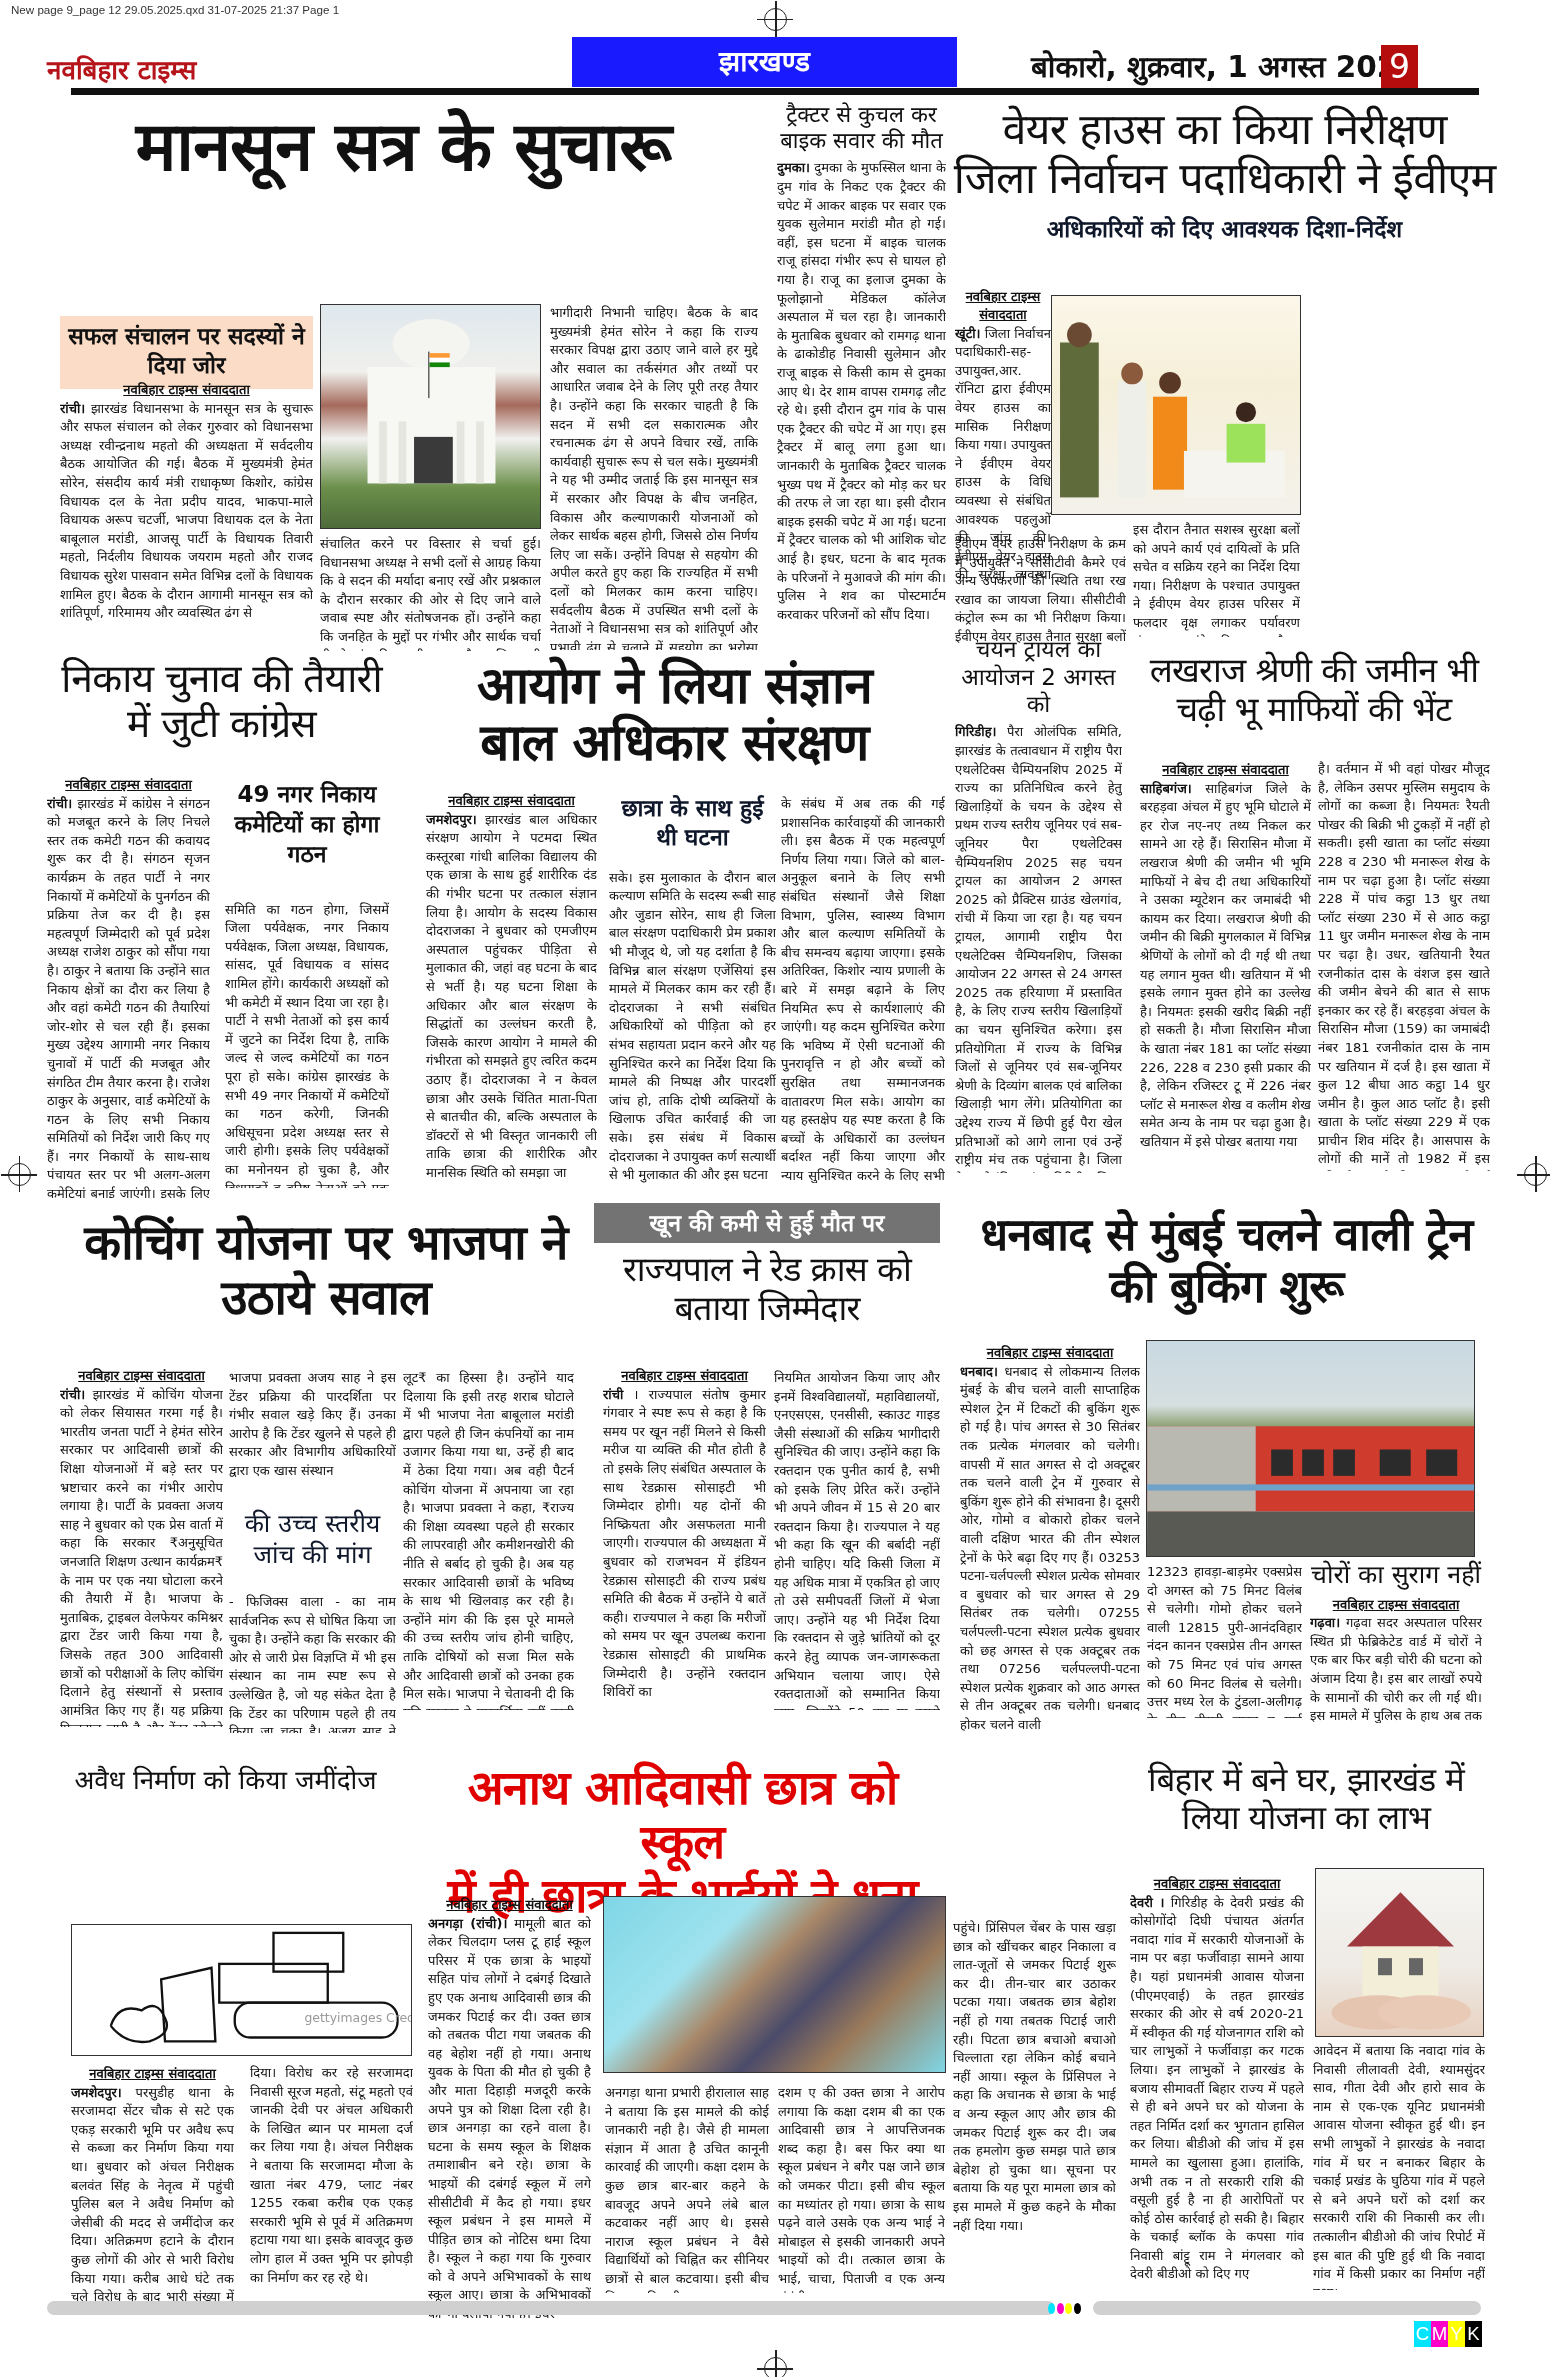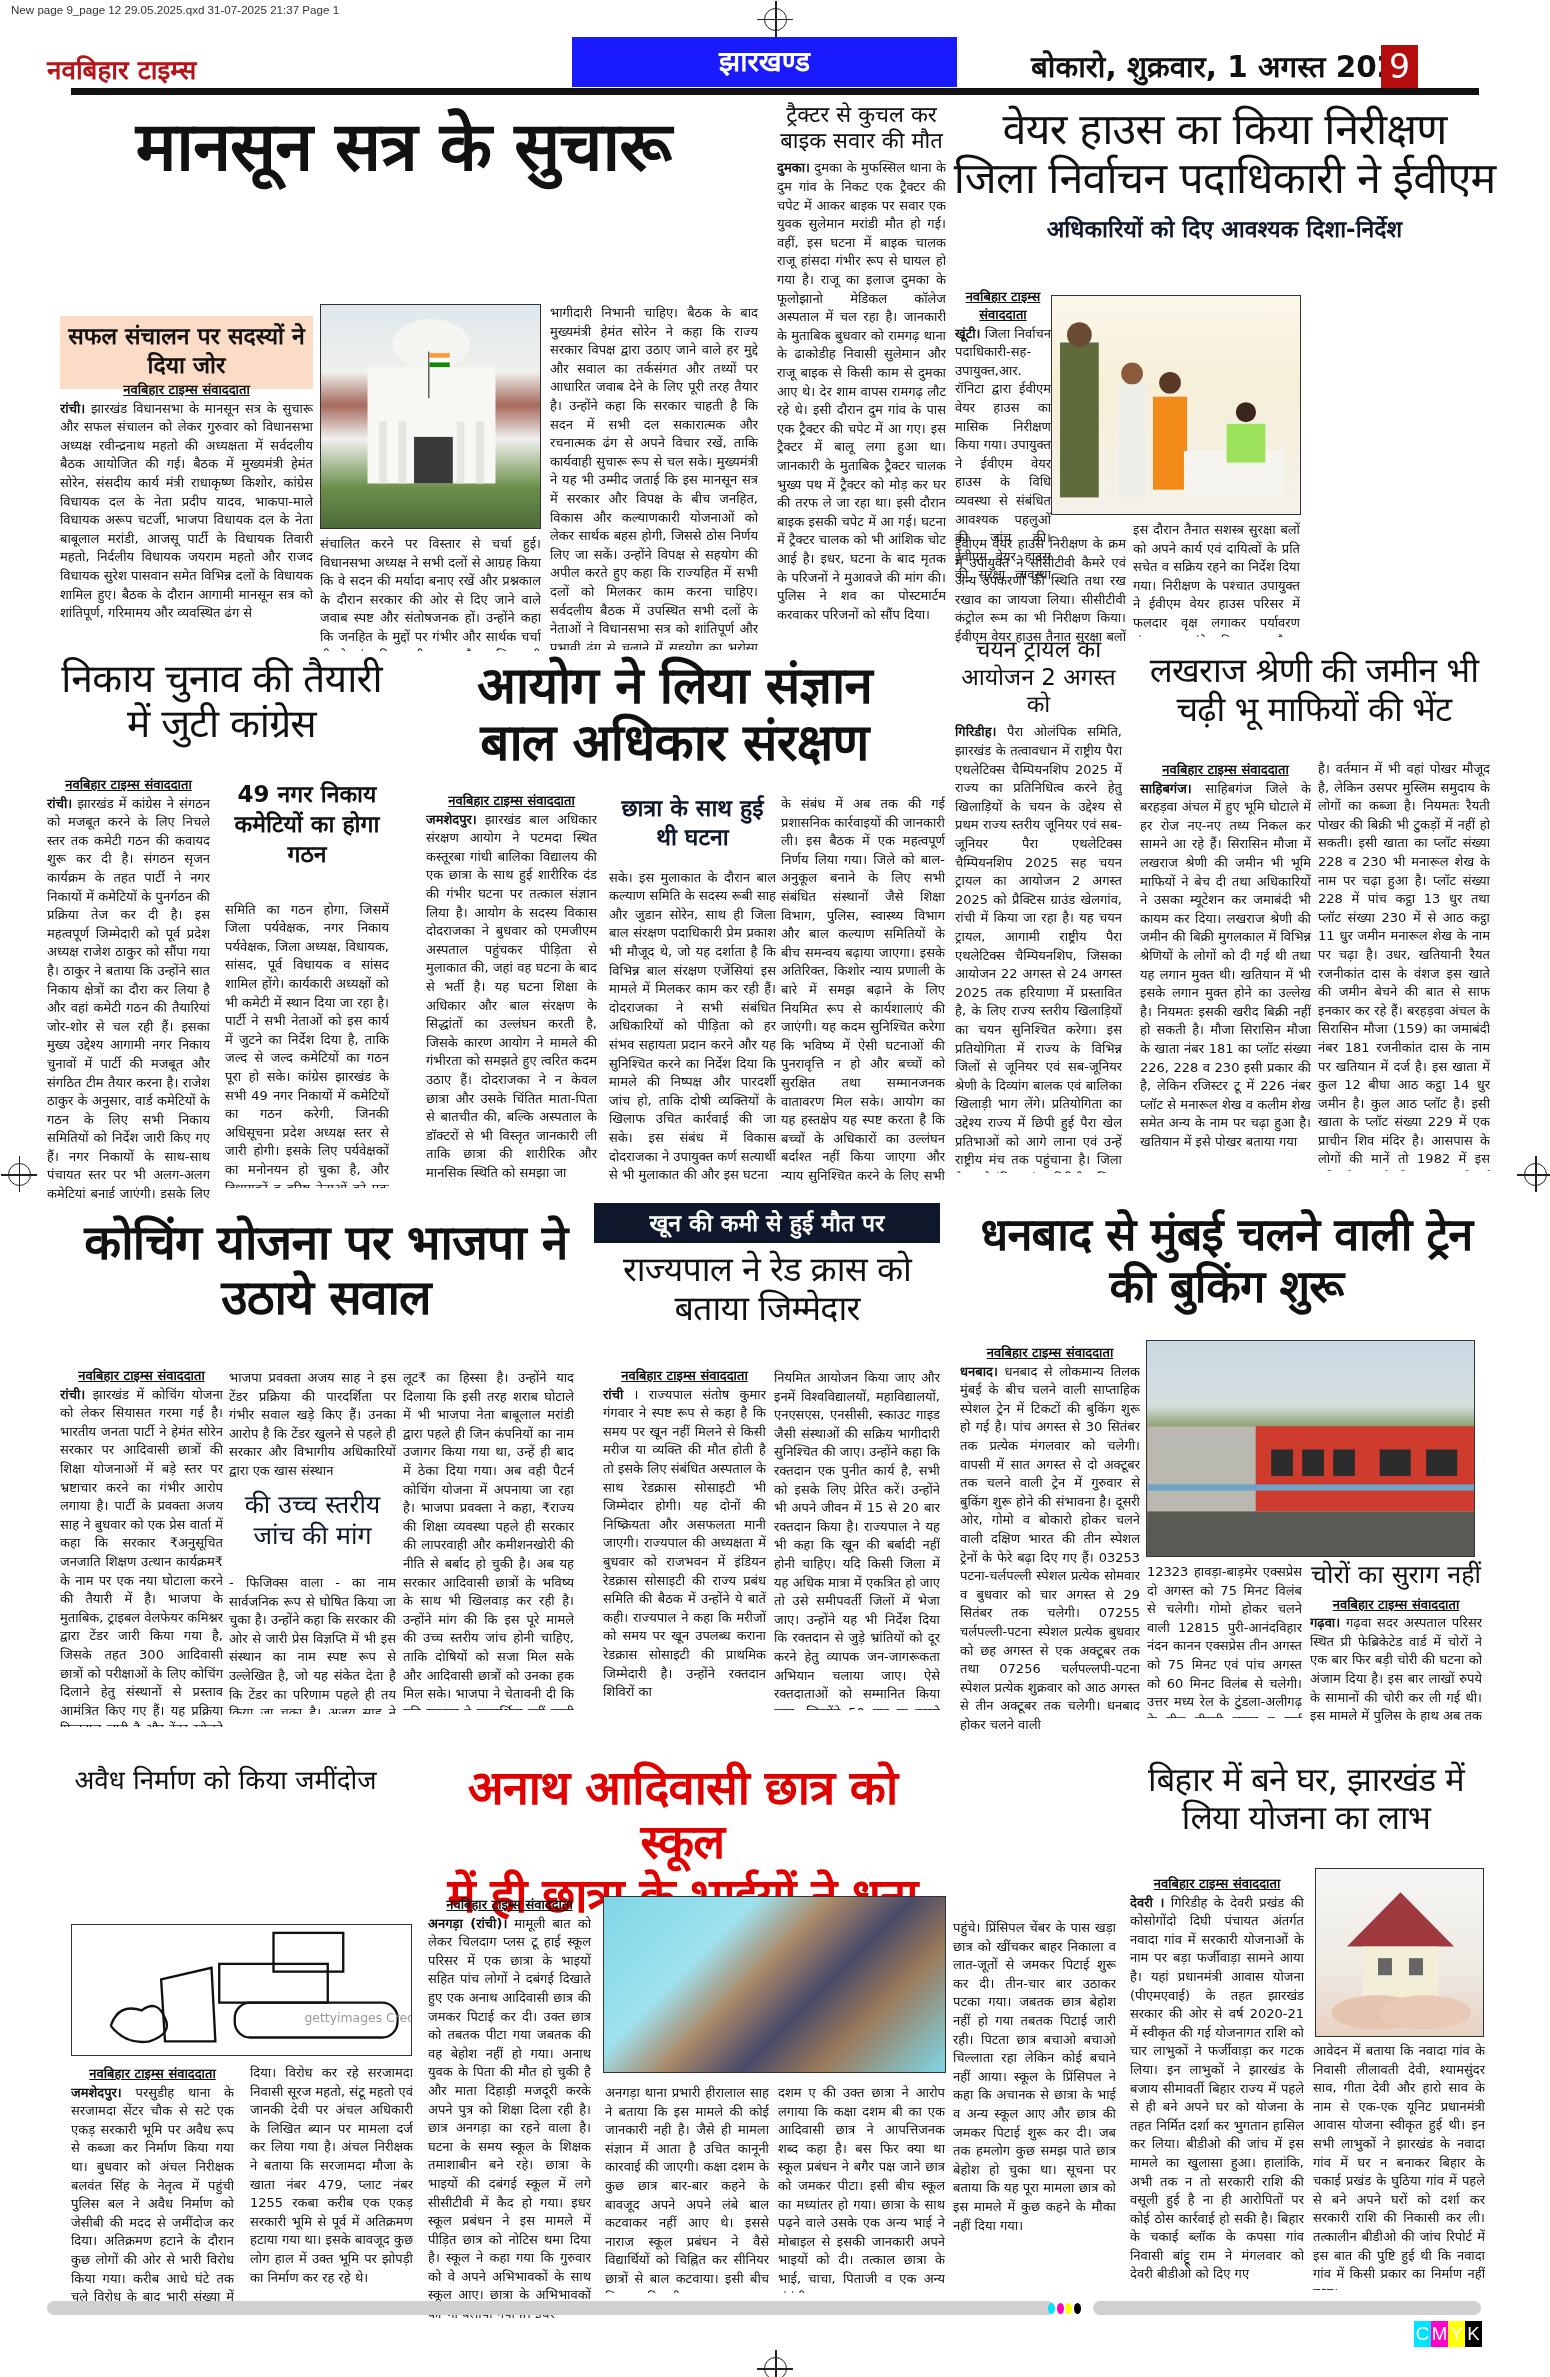--- a/index.html
+++ b/index.html
@@ -19,21 +19,21 @@
   .hl-big{font-size:68px;line-height:1.12;text-align:center;letter-spacing:-0.8px}
   .hl-med{font-size:50px;line-height:1.15;text-align:center;letter-spacing:-0.8px;font-weight:normal}
   .hl-medb{font-size:51px;line-height:1.15;text-align:center;letter-spacing:-0.8px}
   .hl-small{font-size:26px;line-height:1.2;text-align:center;font-weight:normal}
   .red{color:#e10000}
   .byline{font-size:13px;font-weight:bold;text-decoration:underline;text-align:center;margin-bottom:1.6px}
   .body{font-size:13px;line-height:18.6px;text-align:justify;color:#111;overflow:hidden}
   .body b{font-weight:bold}
   .peach{background:#fbdcc6;padding:6.2px 4.7px;font-size:23px;font-weight:bold;text-align:center;line-height:1.25}
   .photo{border:1.6px solid #333;overflow:hidden}
-  .redbar{background:#0f172a;color:#fff;font-size:23px;font-weight:bold;text-align:center;line-height:34px}
+  .redbar{background:#737373;color:#fff;font-size:23px;font-weight:bold;text-align:center;line-height:34px}
   .sub-red{font-size:26px;font-weight:bold;color:#0f172a;text-align:center;line-height:1.25}
   .sub-blk{font-size:25px;font-weight:bold;text-align:center;line-height:1.3}
   .regbar{height:14px;background:#d0d0d0;border-radius:7px}
   .cmyk span{display:inline-block;width:17px;height:26px;color:#fff;font-size:18.6px;text-align:center;line-height:26px;font-family:"Liberation Sans",sans-serif}
   .dots span{display:inline-block;width:7px;height:11px;border-radius:50%;margin-right:1.6px}
 </style>
 </head>
 <body>
 
 <div class="abs slug">New page 9_page 12  29.05.2025.qxd  31-07-2025  21:37  Page 1</div>
@@ -160,21 +160,21 @@
 
 <div class="abs" style="left:78px;top:1215px;width:496px">
   <h1 class="hl-medb" style="font-size:48px">कोचिंग योजना पर भाजपा ने उठाये सवाल</h1>
 </div>
 <div class="abs" style="left:60px;top:1366px;width:163px">
   <div class="byline">नवबिहार टाइम्स संवाददाता</div>
   <div class="body" style="height:341px"><b>रांची।</b><span> झारखंड में कोचिंग योजना को लेकर सियासत गरमा गई है। भारतीय जनता पार्टी ने हेमंत सोरेन सरकार पर आदिवासी छात्रों की शिक्षा योजनाओं में बड़े स्तर पर भ्रष्टाचार करने का गंभीर आरोप लगाया है। पार्टी के प्रवक्ता अजय साह ने बुधवार को एक प्रेस वार्ता में कहा कि सरकार ₹अनुसूचित जनजाति शिक्षण उत्थान कार्यक्रम₹ के नाम पर एक नया घोटाला करने की तैयारी में है। भाजपा के मुताबिक, ट्राइबल वेलफेयर कमिश्नर द्वारा टेंडर जारी किया गया है, जिसके तहत 300 आदिवासी छात्रों को परीक्षाओं के लिए कोचिंग दिलाने हेतु संस्थानों से प्रस्ताव आमंत्रित किए गए हैं। यह प्रक्रिया फिलहाल जारी है और टेंडर खोलने की तिथि 11 अगस्त निर्धारित है।</span></div>
 </div>
 <div class="abs" style="left:229px;top:1369px;width:167px">
   <div class="body" style="height:115px">भाजपा प्रवक्ता अजय साह ने इस टेंडर प्रक्रिया की पारदर्शिता पर गंभीर सवाल खड़े किए हैं। उनका आरोप है कि टेंडर खुलने से पहले ही सरकार और विभागीय अधिकारियों द्वारा एक खास संस्थान</div>
-  <div class="sub-red" style="font-size:25px;height:85px;margin-top:5px;font-weight:normal">की उच्च स्तरीय जांच की मांग</div>
+  <div class="sub-red" style="font-size:25px;height:85px;margin-top:24px;font-weight:normal">की उच्च स्तरीय जांच की मांग</div>
   <div class="body" style="height:140px">- फिजिक्स वाला - का नाम सार्वजनिक रूप से घोषित किया जा चुका है। उन्होंने कहा कि सरकार की ओर से जारी प्रेस विज्ञप्ति में भी इस संस्थान का नाम स्पष्ट रूप से उल्लेखित है, जो यह संकेत देता है कि टेंडर का परिणाम पहले ही तय किया जा चुका है। अजय साह ने आरोप लगाया कि यह पूरी प्रक्रिया एक सुनियोजित</div>
 </div>
 <div class="abs" style="left:403px;top:1369px;width:171px">
   <div class="body" style="height:341px">लूट₹ का हिस्सा है। उन्होंने याद दिलाया कि इसी तरह शराब घोटाले में भी भाजपा नेता बाबूलाल मरांडी द्वारा पहले ही जिन कंपनियों का नाम उजागर किया गया था, उन्हें ही बाद में ठेका दिया गया। अब वही पैटर्न कोचिंग योजना में अपनाया जा रहा है। भाजपा प्रवक्ता ने कहा, ₹राज्य की शिक्षा व्यवस्था पहले ही सरकार की लापरवाही और कमीशनखोरी की नीति से बर्बाद हो चुकी है। अब यह सरकार आदिवासी छात्रों के भविष्य के साथ भी खिलवाड़ कर रही है। उन्होंने मांग की कि इस पूरे मामले की उच्च स्तरीय जांच होनी चाहिए, ताकि दोषियों को सजा मिल सके और आदिवासी छात्रों को उनका हक मिल सके। भाजपा ने चेतावनी दी कि यदि सरकार ने पारदर्शिता नहीं बरती तो पार्टी इस मुद्दे को सदन से सड़क तक उठाएगी।</div>
 </div>
 
 <div class="abs redbar" style="left:594px;top:1203px;width:346px;height:40px;line-height:40px">खून की कमी से हुई मौत पर</div>
 <div class="abs" style="left:594px;top:1250px;width:346px">
   <h2 class="hl-med" style="font-size:34px">राज्यपाल ने रेड क्रास को बताया जिम्मेदार</h2>
 </div>

